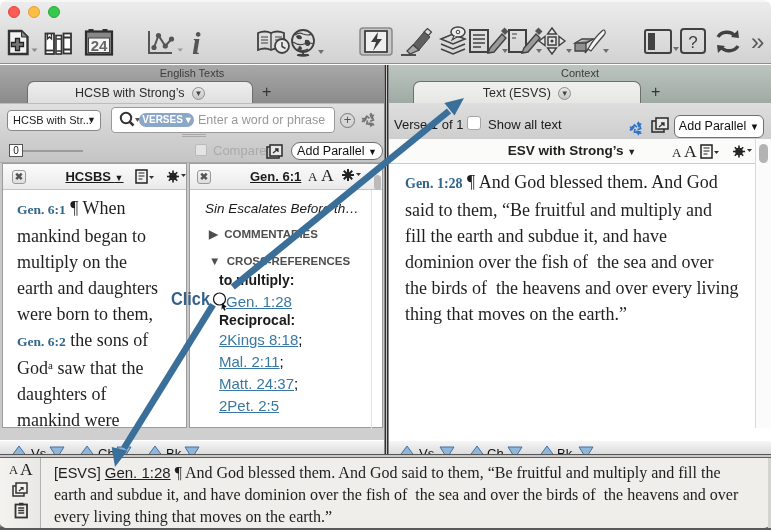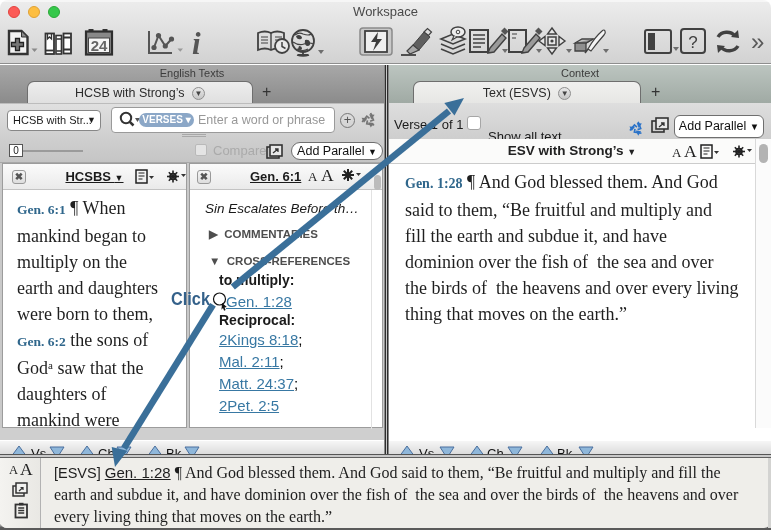--- a/index.html
+++ b/index.html
@@ -110,21 +110,20 @@
 
 svg { position:absolute; }
 </style>
 </head>
 <body>
 
 <div class="abs" id="titlebar">
   <div class="abs light" style="left:8px; background:#fc5b57; border:0.5px solid #e2443f;"></div>
   <div class="abs light" style="left:28px; background:#fdbe41; border:0.5px solid #e0a135;"></div>
   <div class="abs light" style="left:48px; background:#35c84a; border:0.5px solid #2aa838;"></div>
-  <div class="abs" id="wstitle">Workspace</div>
   <svg id="toolbaricons" width="771" height="64" viewBox="0 0 771 64">
       <path d="M9 31 h12.5 l6 6 v17 h-18.5 z" fill="#f2f2f2" stroke="#333" stroke-width="2.4"></path>
       <path d="M21.5 31 v6 h6 z" fill="#8a8a8a" stroke="#333" stroke-width="1"></path>
       <path d="M15.5 38.5 h4 v4 h4 v4 h-4 v4 h-4 v-4 h-4 v-4 h4 z" fill="#777" stroke="#222" stroke-width="1.3"></path>
       <path d="M31.5 48.5 l6 0 -3 3.5 z" fill="#8a8a8a"></path>
       <rect x="45.5" y="33.5" width="8.5" height="20.5" fill="#fff" stroke="#333" stroke-width="1.8"></rect>
       <path d="M47.5 34 v5 l2 -2 2 2 v-5" fill="none" stroke="#333" stroke-width="1.3"></path>
       <path d="M46 50.5 h7.5" stroke="#333" stroke-width="1.8"></path>
       <rect x="56" y="35.5" width="5.5" height="18.5" fill="#fff" stroke="#333" stroke-width="1.6"></rect>
       <path d="M56.5 39 h4.5 M56.5 51 h4.5" stroke="#333" stroke-width="1.6"></path>
@@ -327,21 +326,21 @@
 
 <div class="abs" id="rightpane">
   <div class="abs" id="rhead">
     <div class="abs stripttl">Context</div>
     <div class="abs tab" id="rtab">Text (ESVS) <span class="circbtn">▼</span></div>
     <div class="abs plus" style="left:262px; top:18px;">+</div>
   </div>
   <div class="abs" id="rctrlrow">
     <div class="abs" style="left:5px; top:14px; font-size:13px; color:#1b1b1b;">Verse 1 of 1</div>
     <div class="abs" style="left:78px; top:13px; width:14px; height:14px; background:#fff; border:1px solid #a6a6a6; border-radius:3px;"></div>
-    <div class="abs" style="left:99px; top:26px; font-size:13px; color:#1b1b1b;">Show all text</div>
+    <div class="abs" style="left:99px; top:14px; font-size:13px; color:#1b1b1b;">Show all text</div>
     <svg width="21" height="21" viewBox="0 0 22 22" style="left:237px; top:15px;">
       <g fill="none" stroke="#2a72c8" stroke-width="1.7">
         <path d="M4.6 14.2 L8.2 7.6 L11.2 9.4" transform="rotate(10 11 11)"></path>
         <path d="M4.6 14.2 L8.2 7.6 L11.2 9.4" transform="rotate(130 11 11)"></path>
         <path d="M4.6 14.2 L8.2 7.6 L11.2 9.4" transform="rotate(250 11 11)"></path>
       </g>
       <g fill="#2a72c8">
         <path d="M10.2 5.4 L15.6 4.8 L13.2 10.2 z" transform="rotate(10 11 11)"></path>
         <path d="M10.2 5.4 L15.6 4.8 L13.2 10.2 z" transform="rotate(130 11 11)"></path>
         <path d="M10.2 5.4 L15.6 4.8 L13.2 10.2 z" transform="rotate(250 11 11)"></path>

